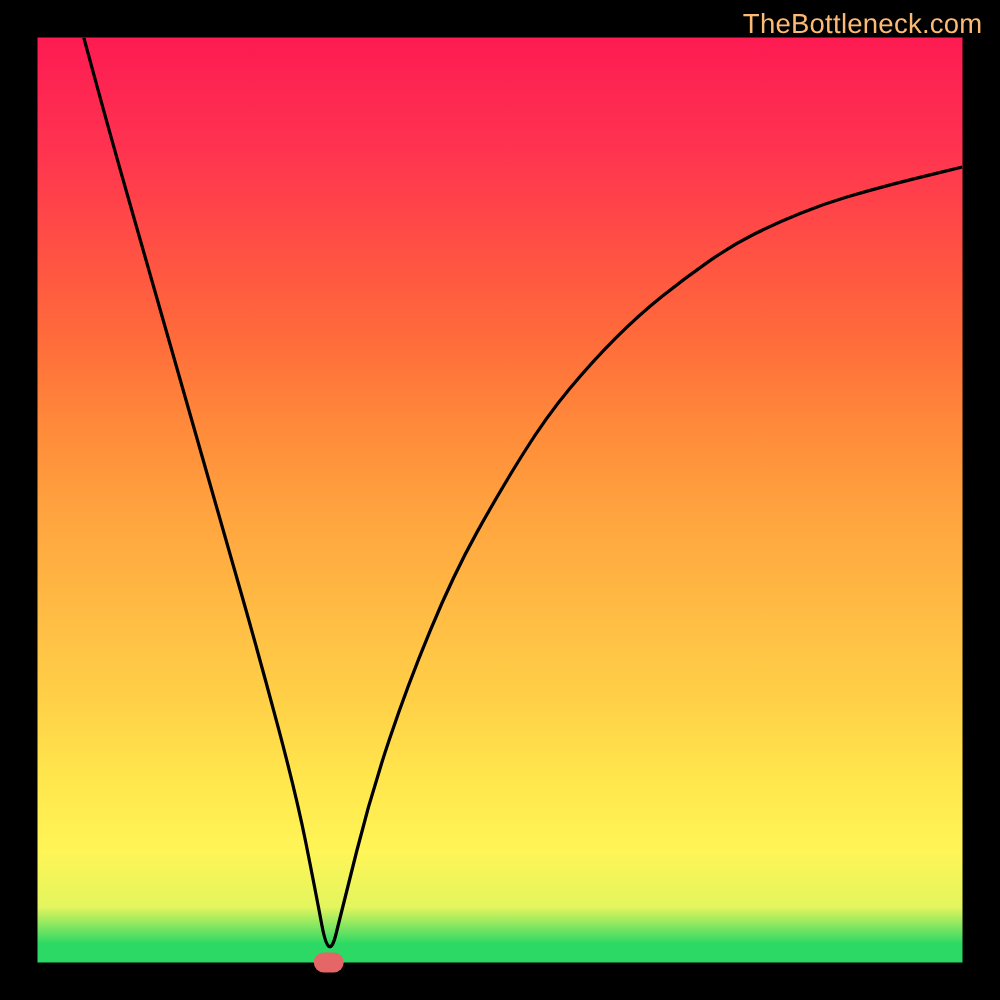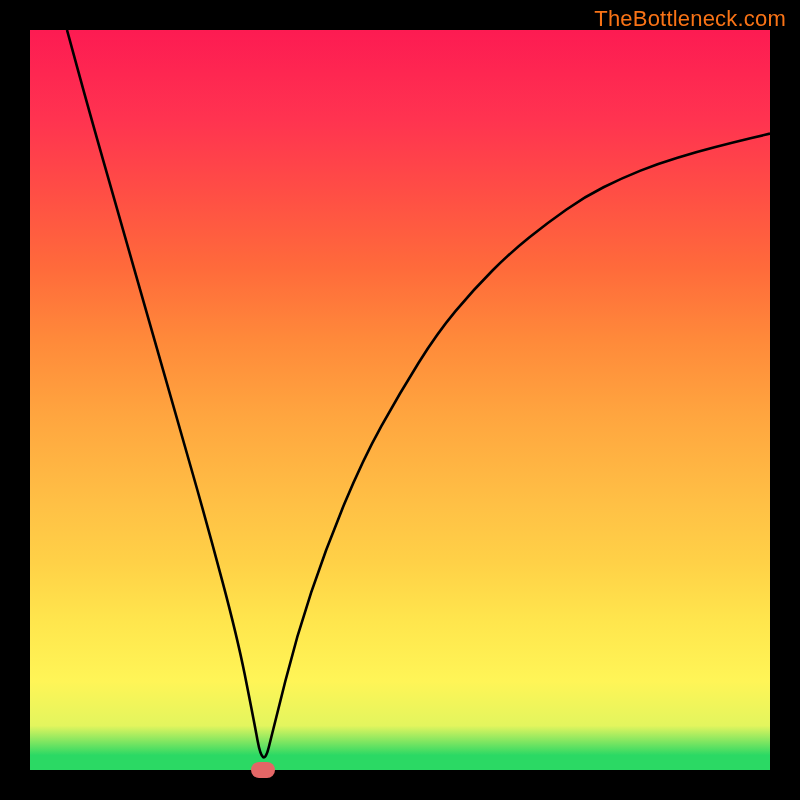--- a/index.html
+++ b/index.html
@@ -12,21 +12,21 @@
   }
   .container {
     position: relative;
     width: 800px;
     height: 800px;
   }
   .watermark {
     position: absolute;
     top: 6px;
     right: 14px;
-    color: #f97316;
+    color: #fdba74;
     font-size: 22px;
     font-weight: 500;
     letter-spacing: 0.2px;
     z-index: 10;
   }
   .plot-frame {
     position: absolute;
     left: 30px;
     top: 30px;
     width: 740px;

